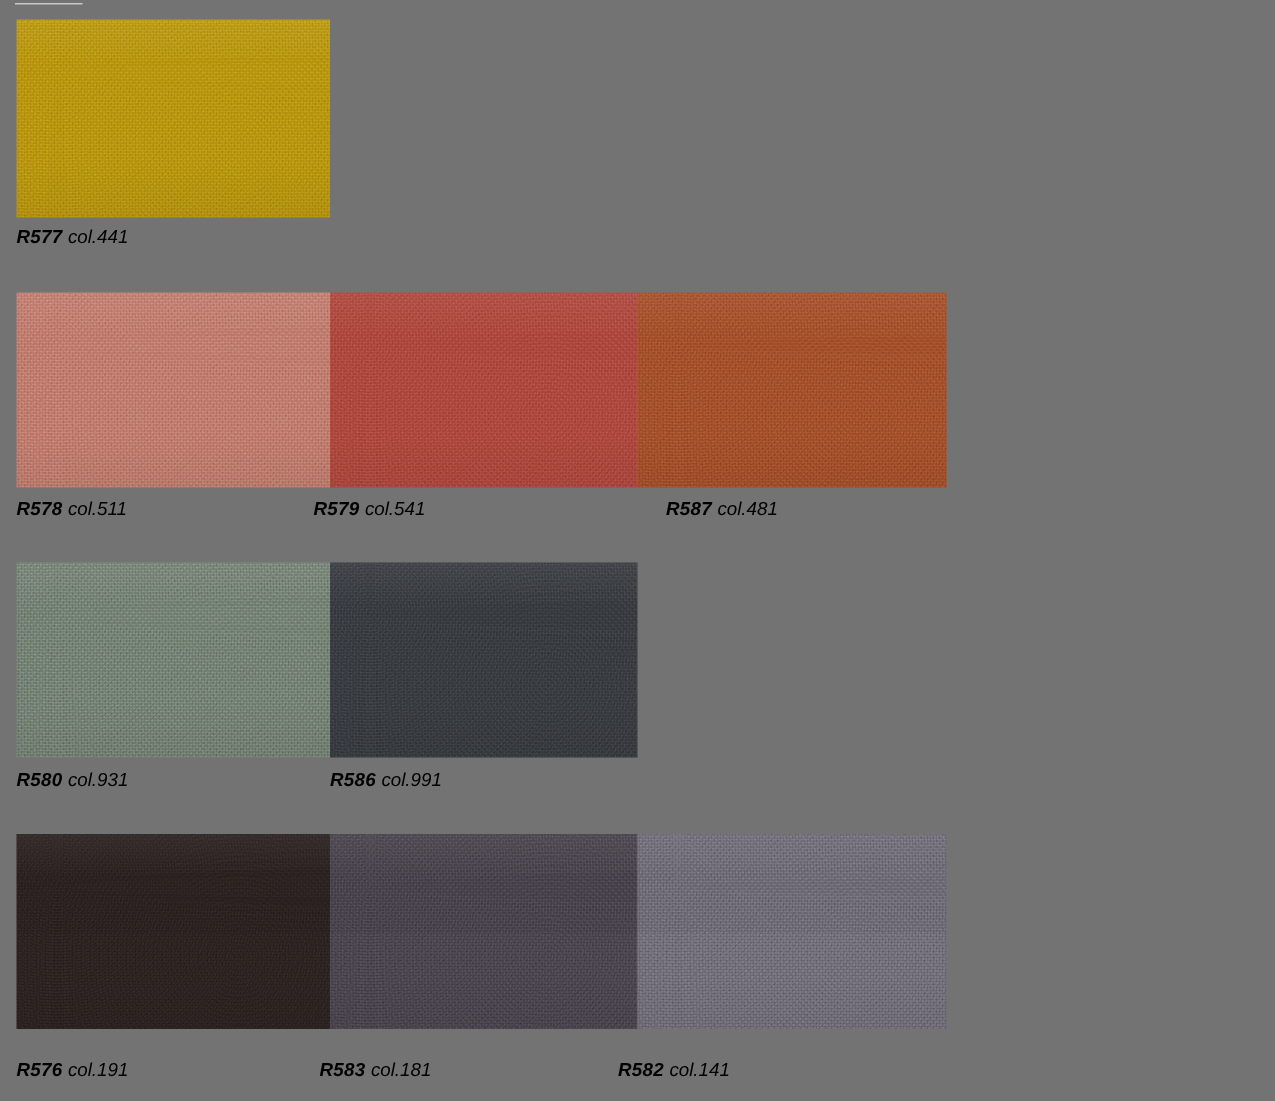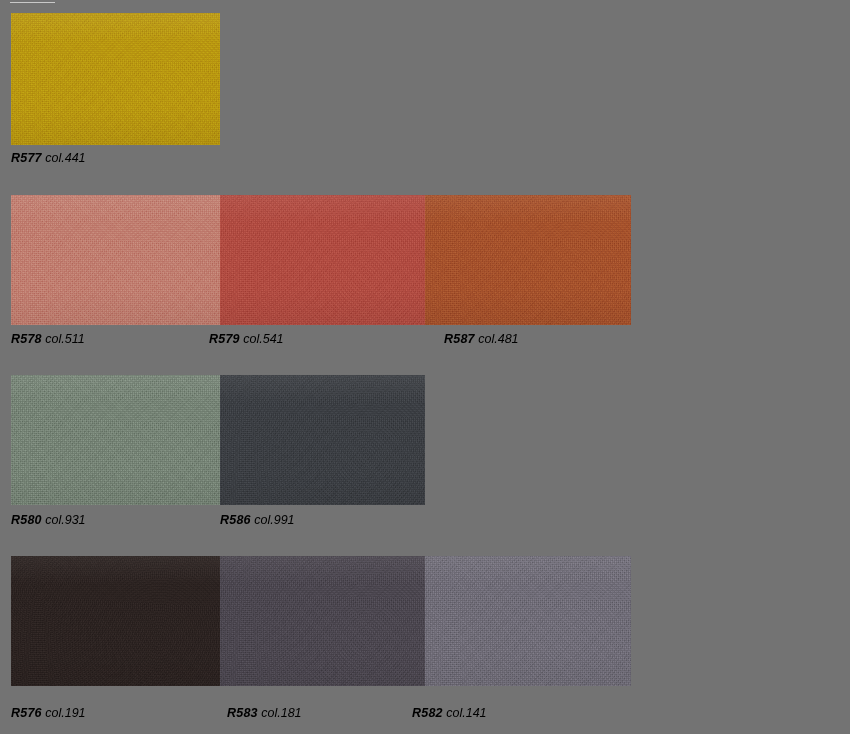--- a/index.html
+++ b/index.html
@@ -165,18 +165,18 @@
           <div class="shade"></div>
         </div>
         <div class="strip" style="left: 425px; width: 206px; background: rgb(110, 107, 118);">
           <div class="tex"></div>
           <div class="tex2"></div>
           <div class="shade"></div>
         </div>
       </div>
       <div class="label-row" style="top: 693px; width: 742px; margin-top: 12px;">
         <div class="label" style="left: 11px;"><span class="code">R576</span> <span class="col">col.191</span></div>
-        <div class="label" style="left: 227px;"><span class="code">R583</span> <span class="col">col.181</span></div>
+        <div class="label" style="left: 213px;"><span class="code">R583</span> <span class="col">col.181</span></div>
         <div class="label" style="left: 412px;"><span class="code">R582</span> <span class="col">col.141</span></div>
       </div>
     </div>
 
 </div>
 
 </body></html>

